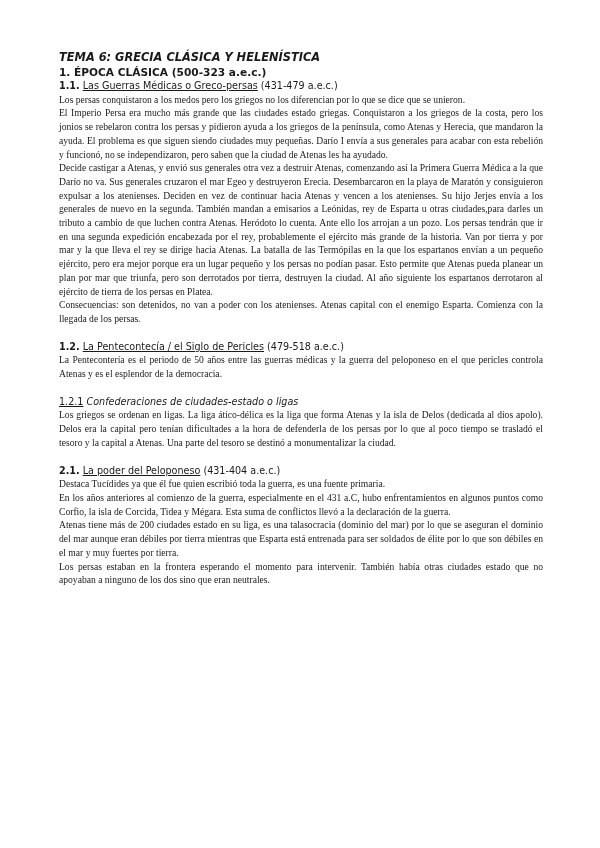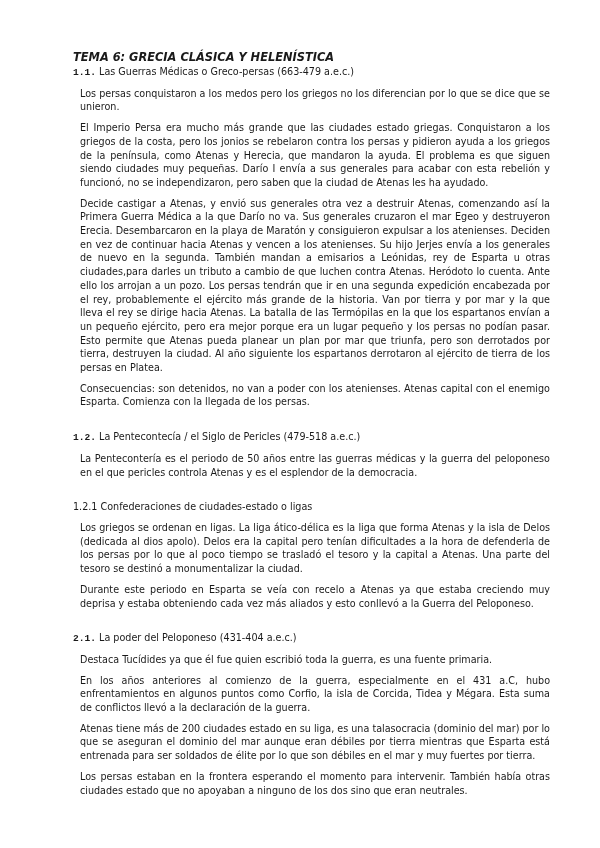--- a/index.html
+++ b/index.html
@@ -1,19 +1,19 @@
 <!DOCTYPE html>
 <html><head>
   <meta charset="utf-8">
   <style>
     html, body { margin: 0; padding: 0; background: #ffffff; }
     body { width: 600px; height: 848px; overflow: hidden; position: relative; }
     .page {
       position: absolute;
-      left: 73px;
+      left: 59px;
       top: 50px;
       width: 484px;
       font-family: "DejaVu Sans", sans-serif;
       font-size: 9.6px;
       line-height: 13.7px;
       color: #1a1a1a;
     }
     .title {
       font-weight: bold;
       font-style: italic;
@@ -21,37 +21,38 @@
       line-height: 15px;
       margin: 0;
     }
     .h1 {
       font-weight: bold;
       font-size: 10.6px;
       line-height: 14px;
       margin: 0;
     }
     .h2 { margin: 0; }
-    .h2 .num { font-weight: bold; font-family: Liberation Mono, monospace; }
-    .h2 .u, .h3 .u { }
+    .h2 .num { font-weight: bold; }
+    .h2 .u, .h3 .u { text-decoration: underline; }
     .h3 { margin: 0; }
-    .h3 .it { }
-    p { margin: 7px; text-align: justify; text-align-last: left; }
+    .h3 .it { font-style: italic; }
+    p { margin: 0; text-align: justify; text-align-last: left; font-family: Liberation Serif, serif; }
     .gap { height: 14px; }
   </style>
 </head>
 <body>
 
 <div class="page">
   <h1 class="title">TEMA 6: GRECIA CLÁSICA Y HELENÍSTICA</h1>
+  <h2 class="h1">1. ÉPOCA CLÁSICA (500-323 a.e.c.)</h2>
 
   <div class="h2">
     <span class="num">1.1.</span>
     <span class="u">Las Guerras Médicas o Greco-persas</span>
-    <span>(663-479 a.e.c.)</span>
+    <span>(431-479 a.e.c.)</span>
   </div>
   <p>Los persas conquistaron a los medos pero los griegos no los diferencian por lo que se dice que se unieron.</p>
   <p>El Imperio Persa era mucho más grande que las ciudades estado griegas. Conquistaron a los griegos de la costa, pero los jonios se rebelaron contra los persas y pidieron ayuda a los griegos de la península, como Atenas y Herecia, que mandaron la ayuda. El problema es que siguen siendo ciudades muy pequeñas. Darío I envía a sus generales para acabar con esta rebelión y funcionó, no se independizaron, pero saben que la ciudad de Atenas les ha ayudado.</p>
   <p>Decide castigar a Atenas, y envió sus generales otra vez a destruir Atenas, comenzando así la Primera Guerra Médica a la que Darío no va. Sus generales cruzaron el mar Egeo y destruyeron Erecia. Desembarcaron en la playa de Maratón y consiguieron expulsar a los atenienses. Deciden en vez de continuar hacia Atenas y vencen a los atenienses. Su hijo Jerjes envía a los generales de nuevo en la segunda. También mandan a emisarios a Leónidas, rey de Esparta u otras ciudades,para darles un tributo a cambio de que luchen contra Atenas. Heródoto lo cuenta. Ante ello los arrojan a un pozo. Los persas tendrán que ir en una segunda expedición encabezada por el rey, probablemente el ejército más grande de la historia. Van por tierra y por mar y la que lleva el rey se dirige hacia Atenas. La batalla de las Termópilas en la que los espartanos envían a un pequeño ejército, pero era mejor porque era un lugar pequeño y los persas no podían pasar. Esto permite que Atenas pueda planear un plan por mar que triunfa, pero son derrotados por tierra, destruyen la ciudad. Al año siguiente los espartanos derrotaron al ejército de tierra de los persas en Platea.</p>
   <p>Consecuencias: son detenidos, no van a poder con los atenienses. Atenas capital con el enemigo Esparta. Comienza con la llegada de los persas.</p>
 
   <div class="gap"></div>
 
   <div class="h2">
     <span class="num">1.2.</span>
@@ -60,21 +61,20 @@
   </div>
   <p>La Pentecontería es el periodo de 50 años entre las guerras médicas y la guerra del peloponeso en el que pericles controla Atenas y es el esplendor de la democracia.</p>
 
   <div class="gap"></div>
 
   <div class="h3">
     <span class="u">1.2.1</span>
     <span class="it">Confederaciones de ciudades-estado o ligas</span>
   </div>
   <p>Los griegos se ordenan en ligas. La liga ático-délica es la liga que forma Atenas y la isla de Delos (dedicada al dios apolo). Delos era la capital pero tenían dificultades a la hora de defenderla de los persas por lo que al poco tiempo se trasladó el tesoro y la capital a Atenas. Una parte del tesoro se destinó a monumentalizar la ciudad.</p>
-  <p>Durante este periodo en Esparta se veía con recelo a Atenas ya que estaba creciendo muy deprisa y estaba obteniendo cada vez más aliados y esto conllevó a la Guerra del Peloponeso.</p>
 
   <div class="gap"></div>
 
   <div class="h2">
     <span class="num">2.1.</span>
     <span class="u">La poder del Peloponeso</span>
     <span>(431-404 a.e.c.)</span>
   </div>
   <p>Destaca Tucídides ya que él fue quien escribió toda la guerra, es una fuente primaria.</p>
   <p>En los años anteriores al comienzo de la guerra, especialmente en el 431 a.C, hubo enfrentamientos en algunos puntos como Corfio, la isla de Corcida, Tidea y Mégara. Esta suma de conflictos llevó a la declaración de la guerra.</p>

